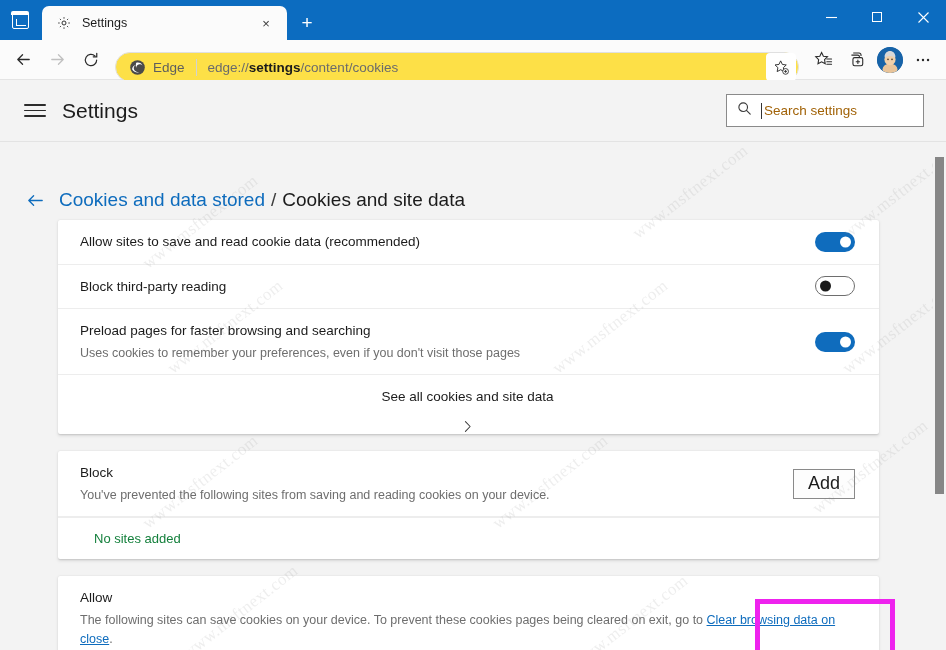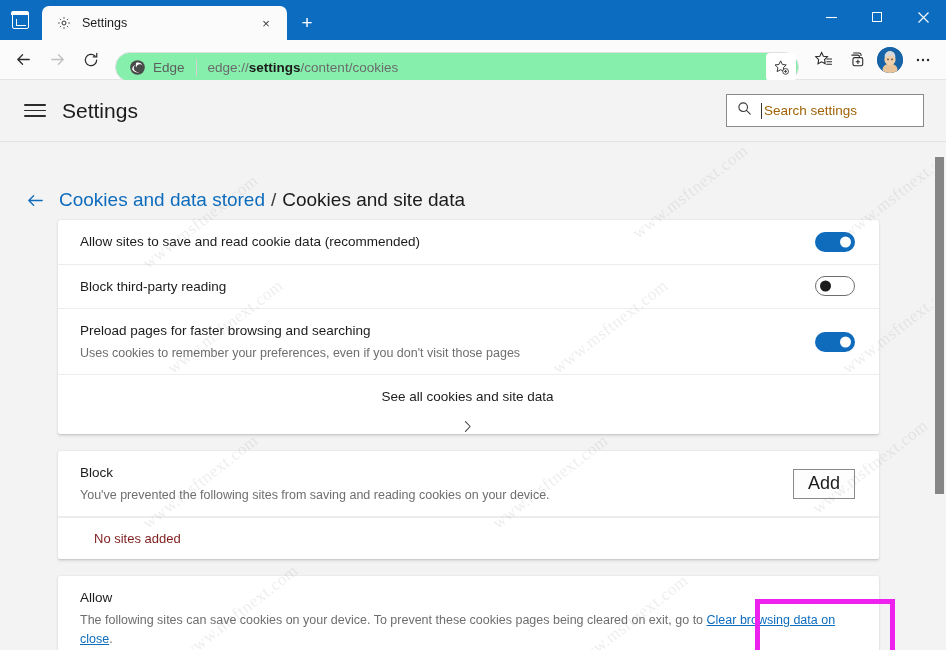--- a/index.html
+++ b/index.html
@@ -104,21 +104,21 @@
     display: flex; align-items: center; justify-content: center;
     flex: 0 0 auto;
     border-radius: 4px;
     color: #2b2b2b;
   }
   .tb-btn.disabled { color: #c0c0c0; }
 
   .omnibox {
     flex: 1 1 auto;
     height: 30px;
-    background: #86efac;
+    background: #fde047;
     border: 1px solid #e0e0e0;
     border-radius: 16px;
     display: flex; align-items: center;
     margin: 15px 7px 0 7px;
     padding-left: 13px;
     min-width: 0;
   }
   .edge-logo {
     width: 17px; height: 17px; flex: 0 0 auto;
     margin-right: 7px;
@@ -266,21 +266,21 @@
     border: 1px solid #8a8a8a;
     background: #fdfdfd;
     font-size: 18px; color: #1b1b1b;
     display: flex; align-items: center; justify-content: center;
     padding: 8px 14px;
     font-family: "Liberation Sans", sans-serif;
   }
 
   .empty-row {
     padding: 13px 24px 13px 36px;
-    font-size: 13px; color: #7f1d1d;
+    font-size: 13px; color: #15803d;
     border-top: 1px solid #ededed;
   }
 
   
   .highlight-box {
     position: absolute;
     left: 755px; top: 457px;
     width: 140px; height: 64px;
     border: 5px solid #ee22ee;
     pointer-events: none;

